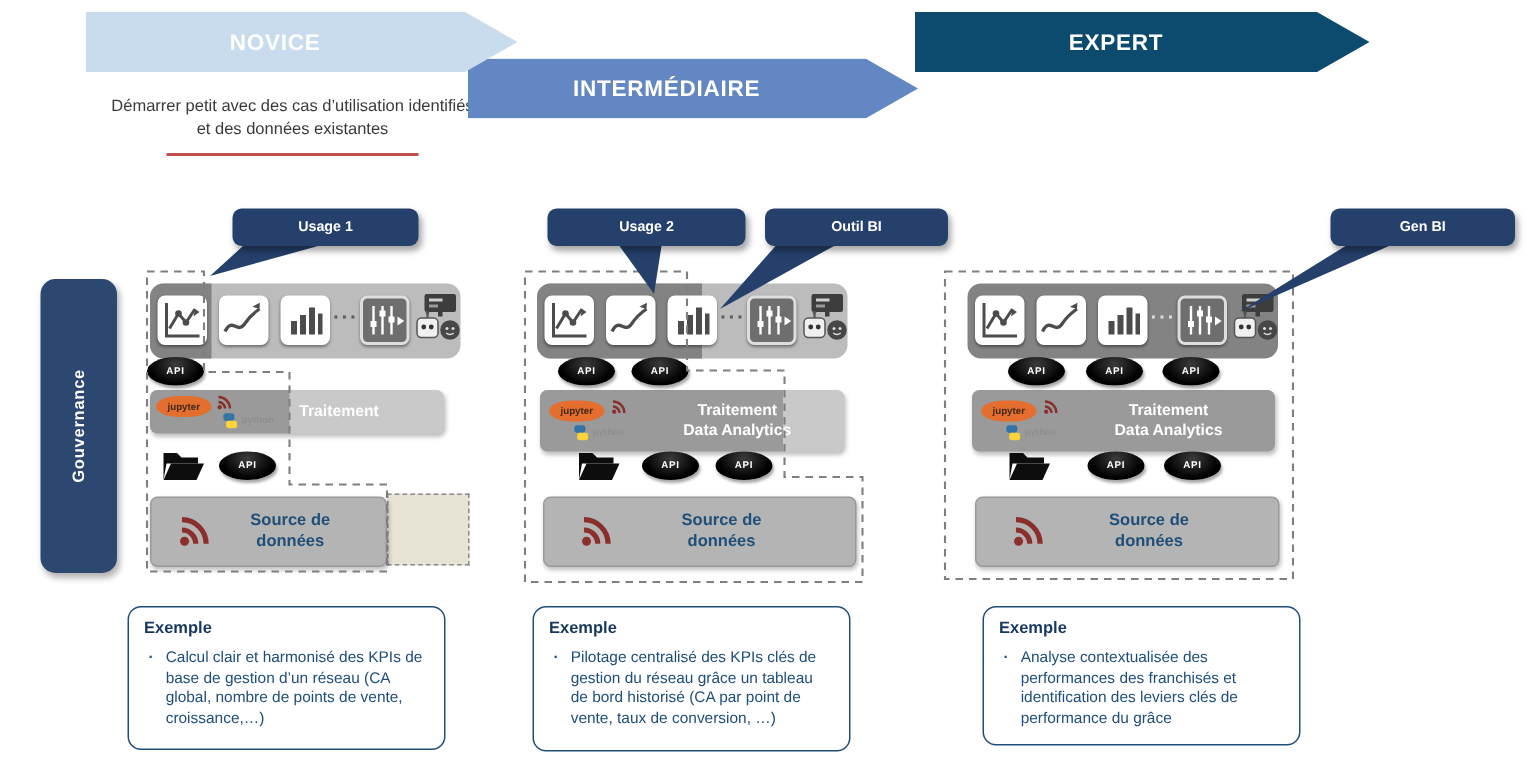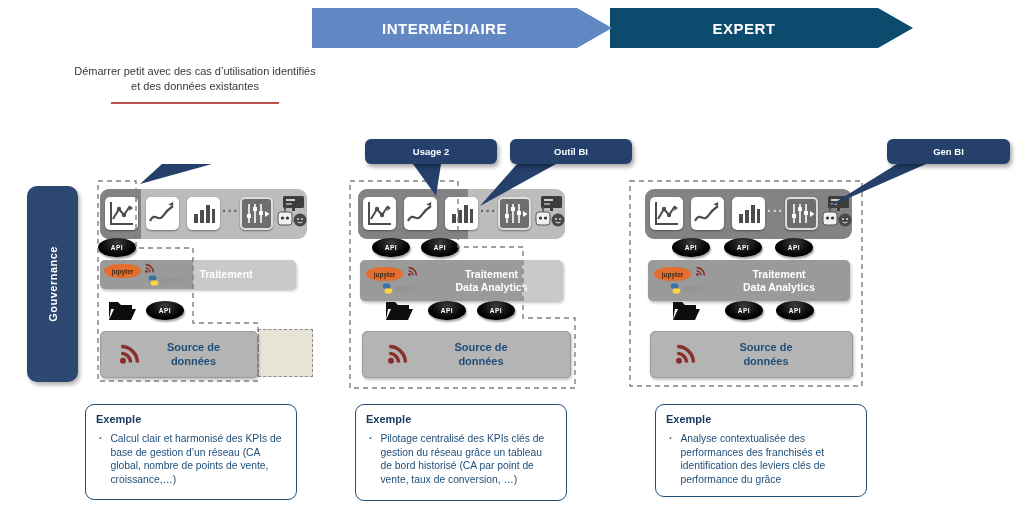--- a/index.html
+++ b/index.html
@@ -55,32 +55,38 @@
   .example h4{margin:0 0 7px;font-size:11px;color:#17375e;}
   .example .bullet{display:flex;font-size:10.3px;color:#1f4e79;line-height:1.32;}
   .example .dot{margin:0 8px 0 3px;font-weight:bold;}
   svg.overlay{position:absolute;left:0;top:0;z-index:5;pointer-events:none;}
 </style>
 </head>
 <body>
 
 <div id="stage">
 
-  <div class="abs banner" style="left:312px;width:300px;background:#6287c2;z-index:2;">
+  <div class="abs banner" style="left:57px;width:288px;background:#c9dcee;z-index:3;">
+    <span>NOVICE</span>
+  </div>
+  <div class="abs banner" style="left:312px;width:300px;background:#6287c2;z-index:2;margin-top:31px;">
     <span>INTERMÉDIAIRE</span>
   </div>
   <div class="abs banner" style="left:610px;width:303px;background:#0c4a6e;z-index:1;">
     <span>EXPERT</span>
   </div>
 
   <div class="abs desc" style="left:70px;width:250px;">
     <span>Démarrer petit avec des cas d’utilisation identifiés et des données existantes</span>
     <div class="redline" style="background:#c0504d;"></div>
   </div>
 
+  <div class="abs callout" style="left:155px;width:124px;background:#24406b;">
+    <span>Usage 1</span>
+  </div>
   <div class="abs callout" style="left:365px;width:132px;background:#24406b;">
     <span>Usage 2</span>
   </div>
   <div class="abs callout" style="left:510px;width:122px;background:#24406b;">
     <span>Outil BI</span>
   </div>
   <div class="abs callout" style="left:887px;width:123px;background:#24406b;align-items:center;">
     <span>Gen BI</span>
   </div>
 

